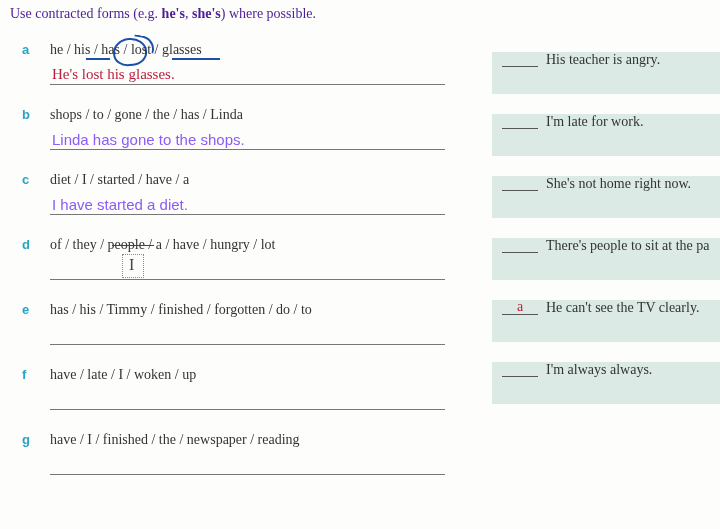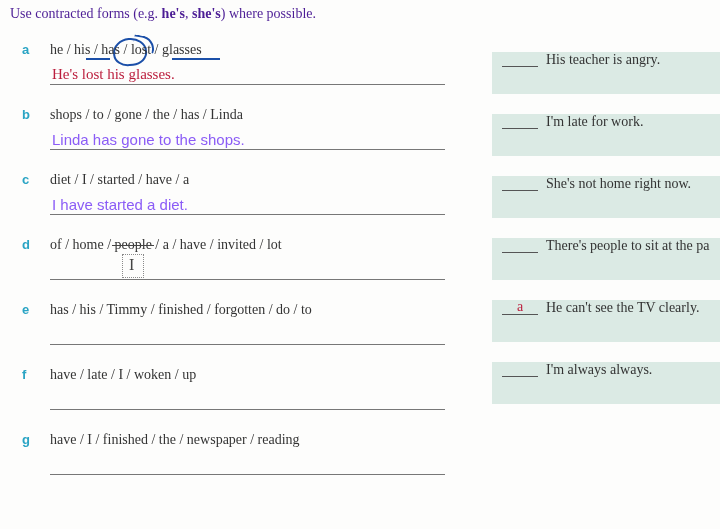--- a/index.html
+++ b/index.html
@@ -197,21 +197,21 @@
           <span class="prompt">diet / I / started / have / a</span>
         </div>
         <div class="answer-line">
           <span class="answer-text answer-blue">I have started a diet.</span>
         </div>
       </div>
 
       <div class="exercise" style="position:relative;">
         <div class="ex-row">
           <span class="letter">d</span>
-          <span class="prompt">of / home / people / a / have / invited / lot</span>
+          <span class="prompt">of / they / people / a / have / hungry / lot</span>
         </div>
 
         <div class="text-cursor" style="left:100px; top:17px;"></div>
         <div class="strike" style="left:90px; top:8px; width:42px;"></div>
         <div class="answer-line">
           <span class="answer-text answer-blue"></span>
         </div>
       </div>
 
       <div class="exercise">

